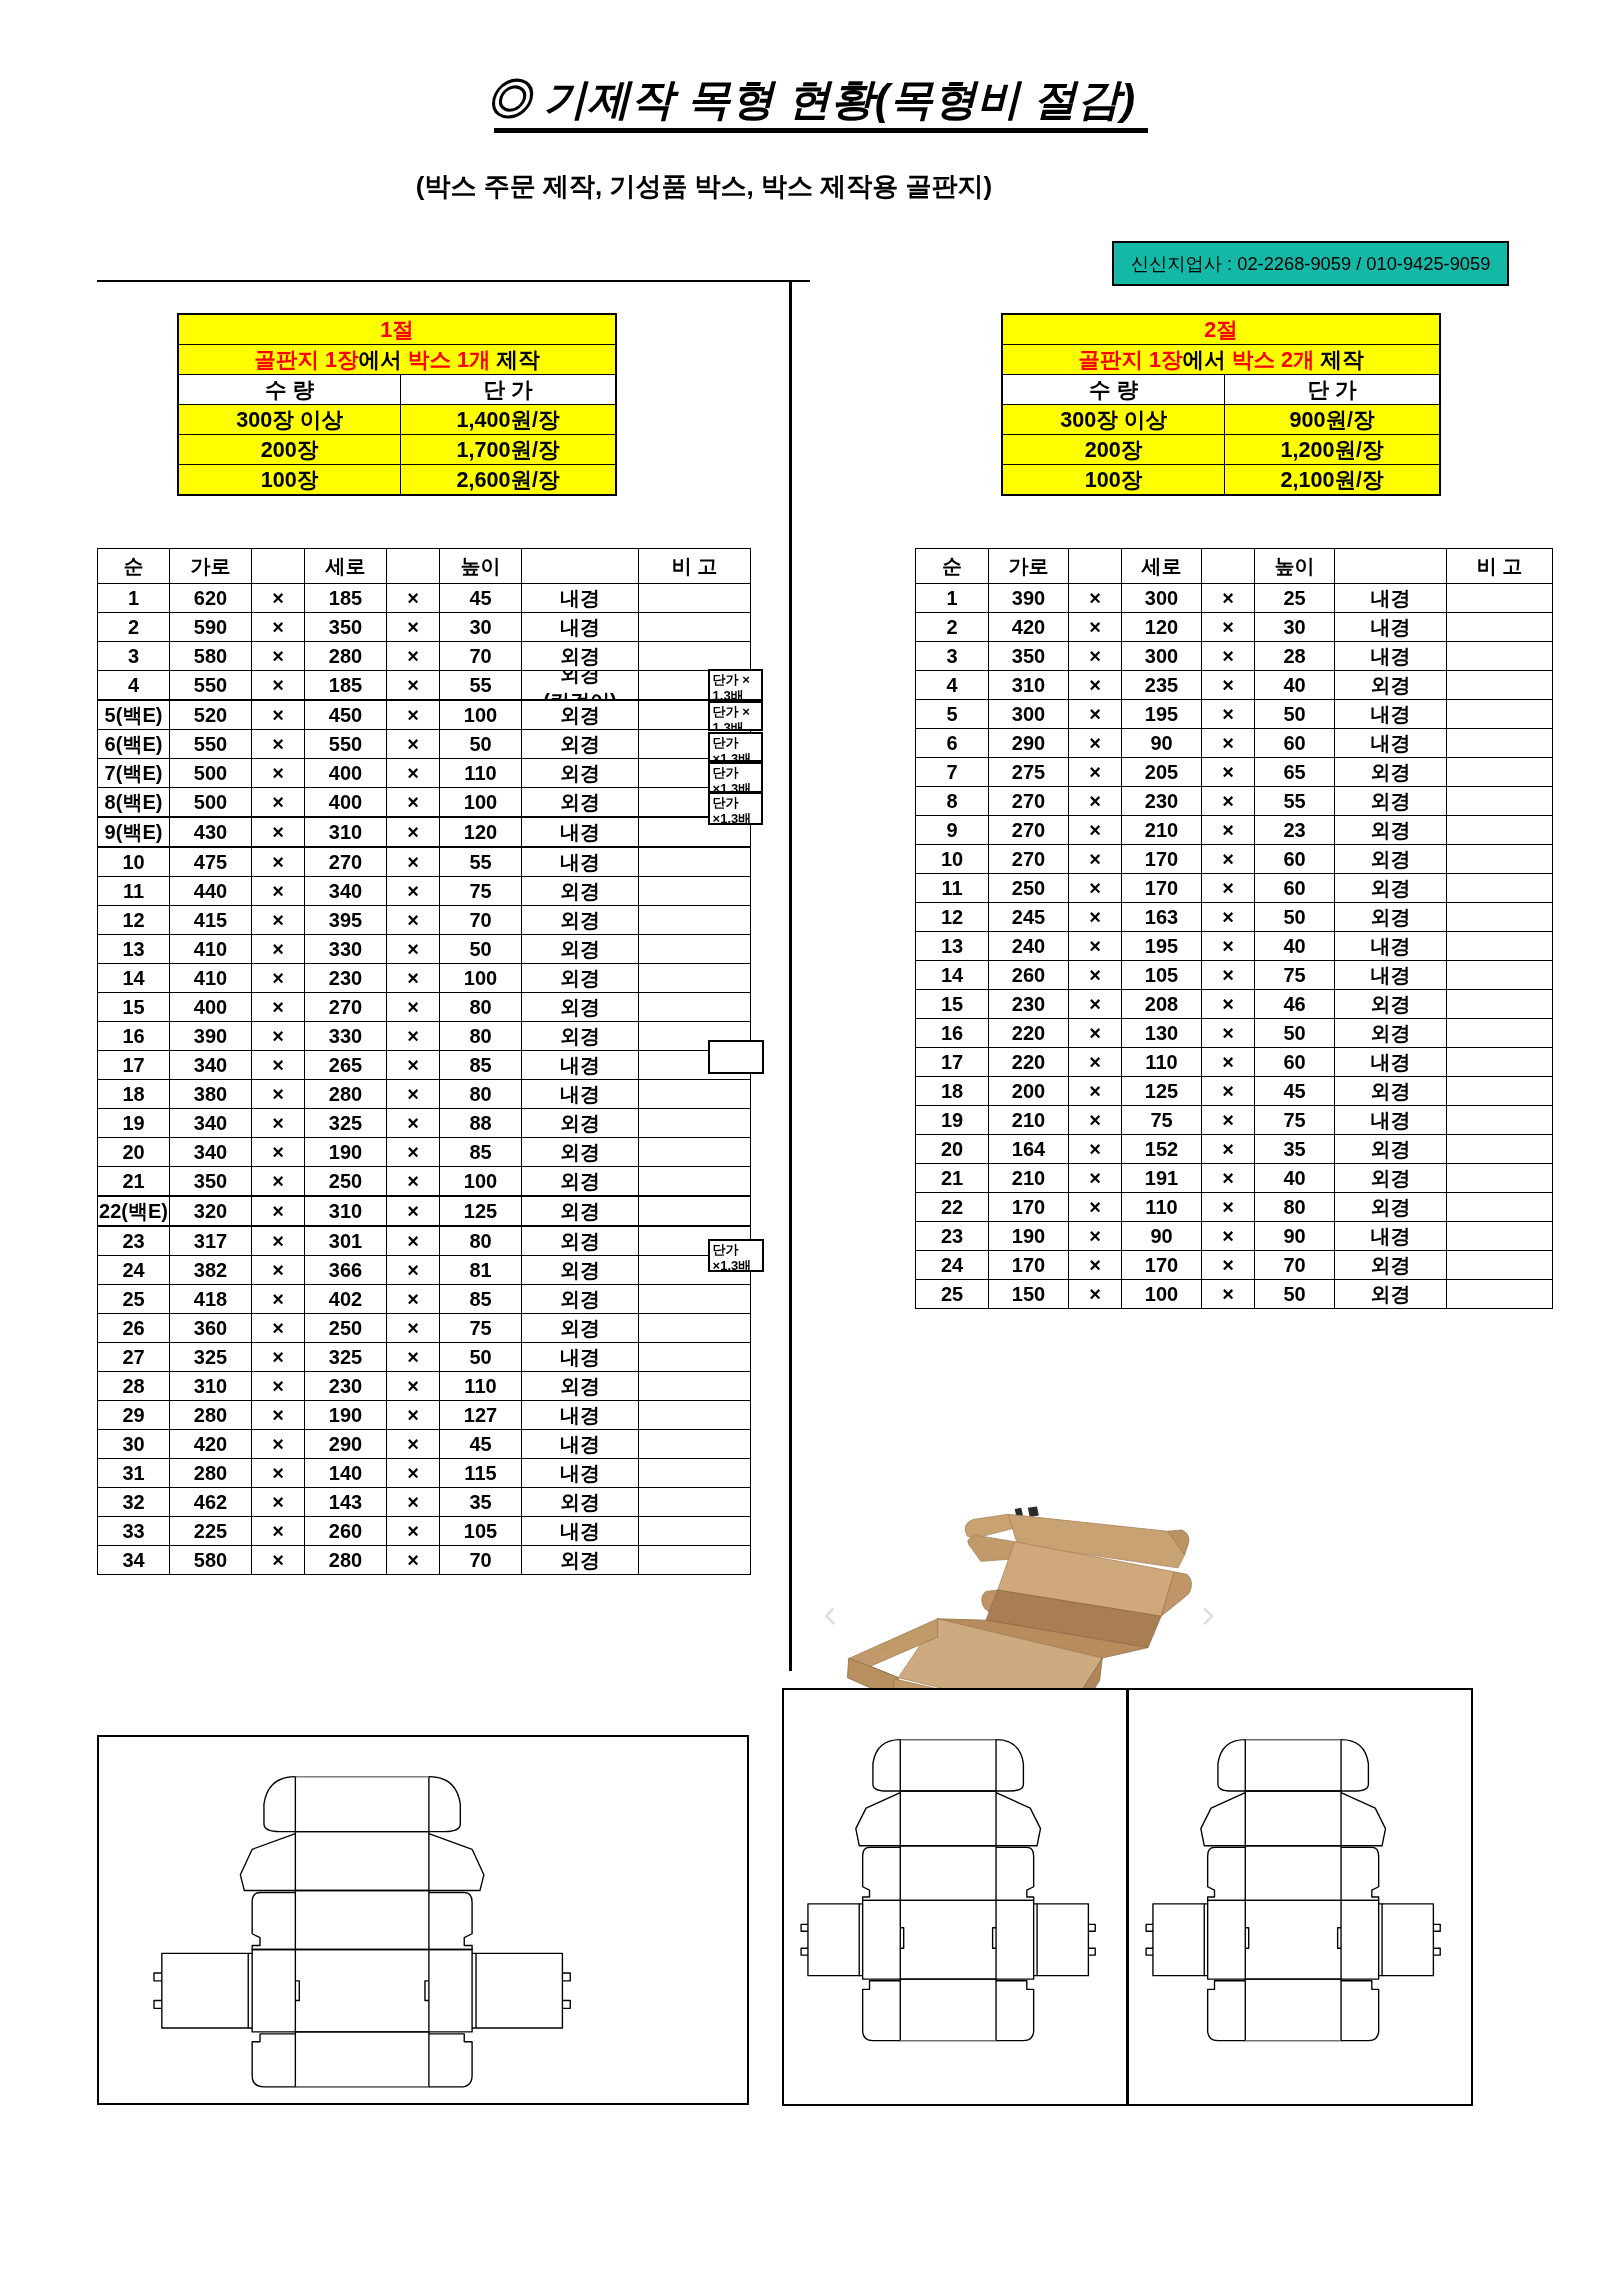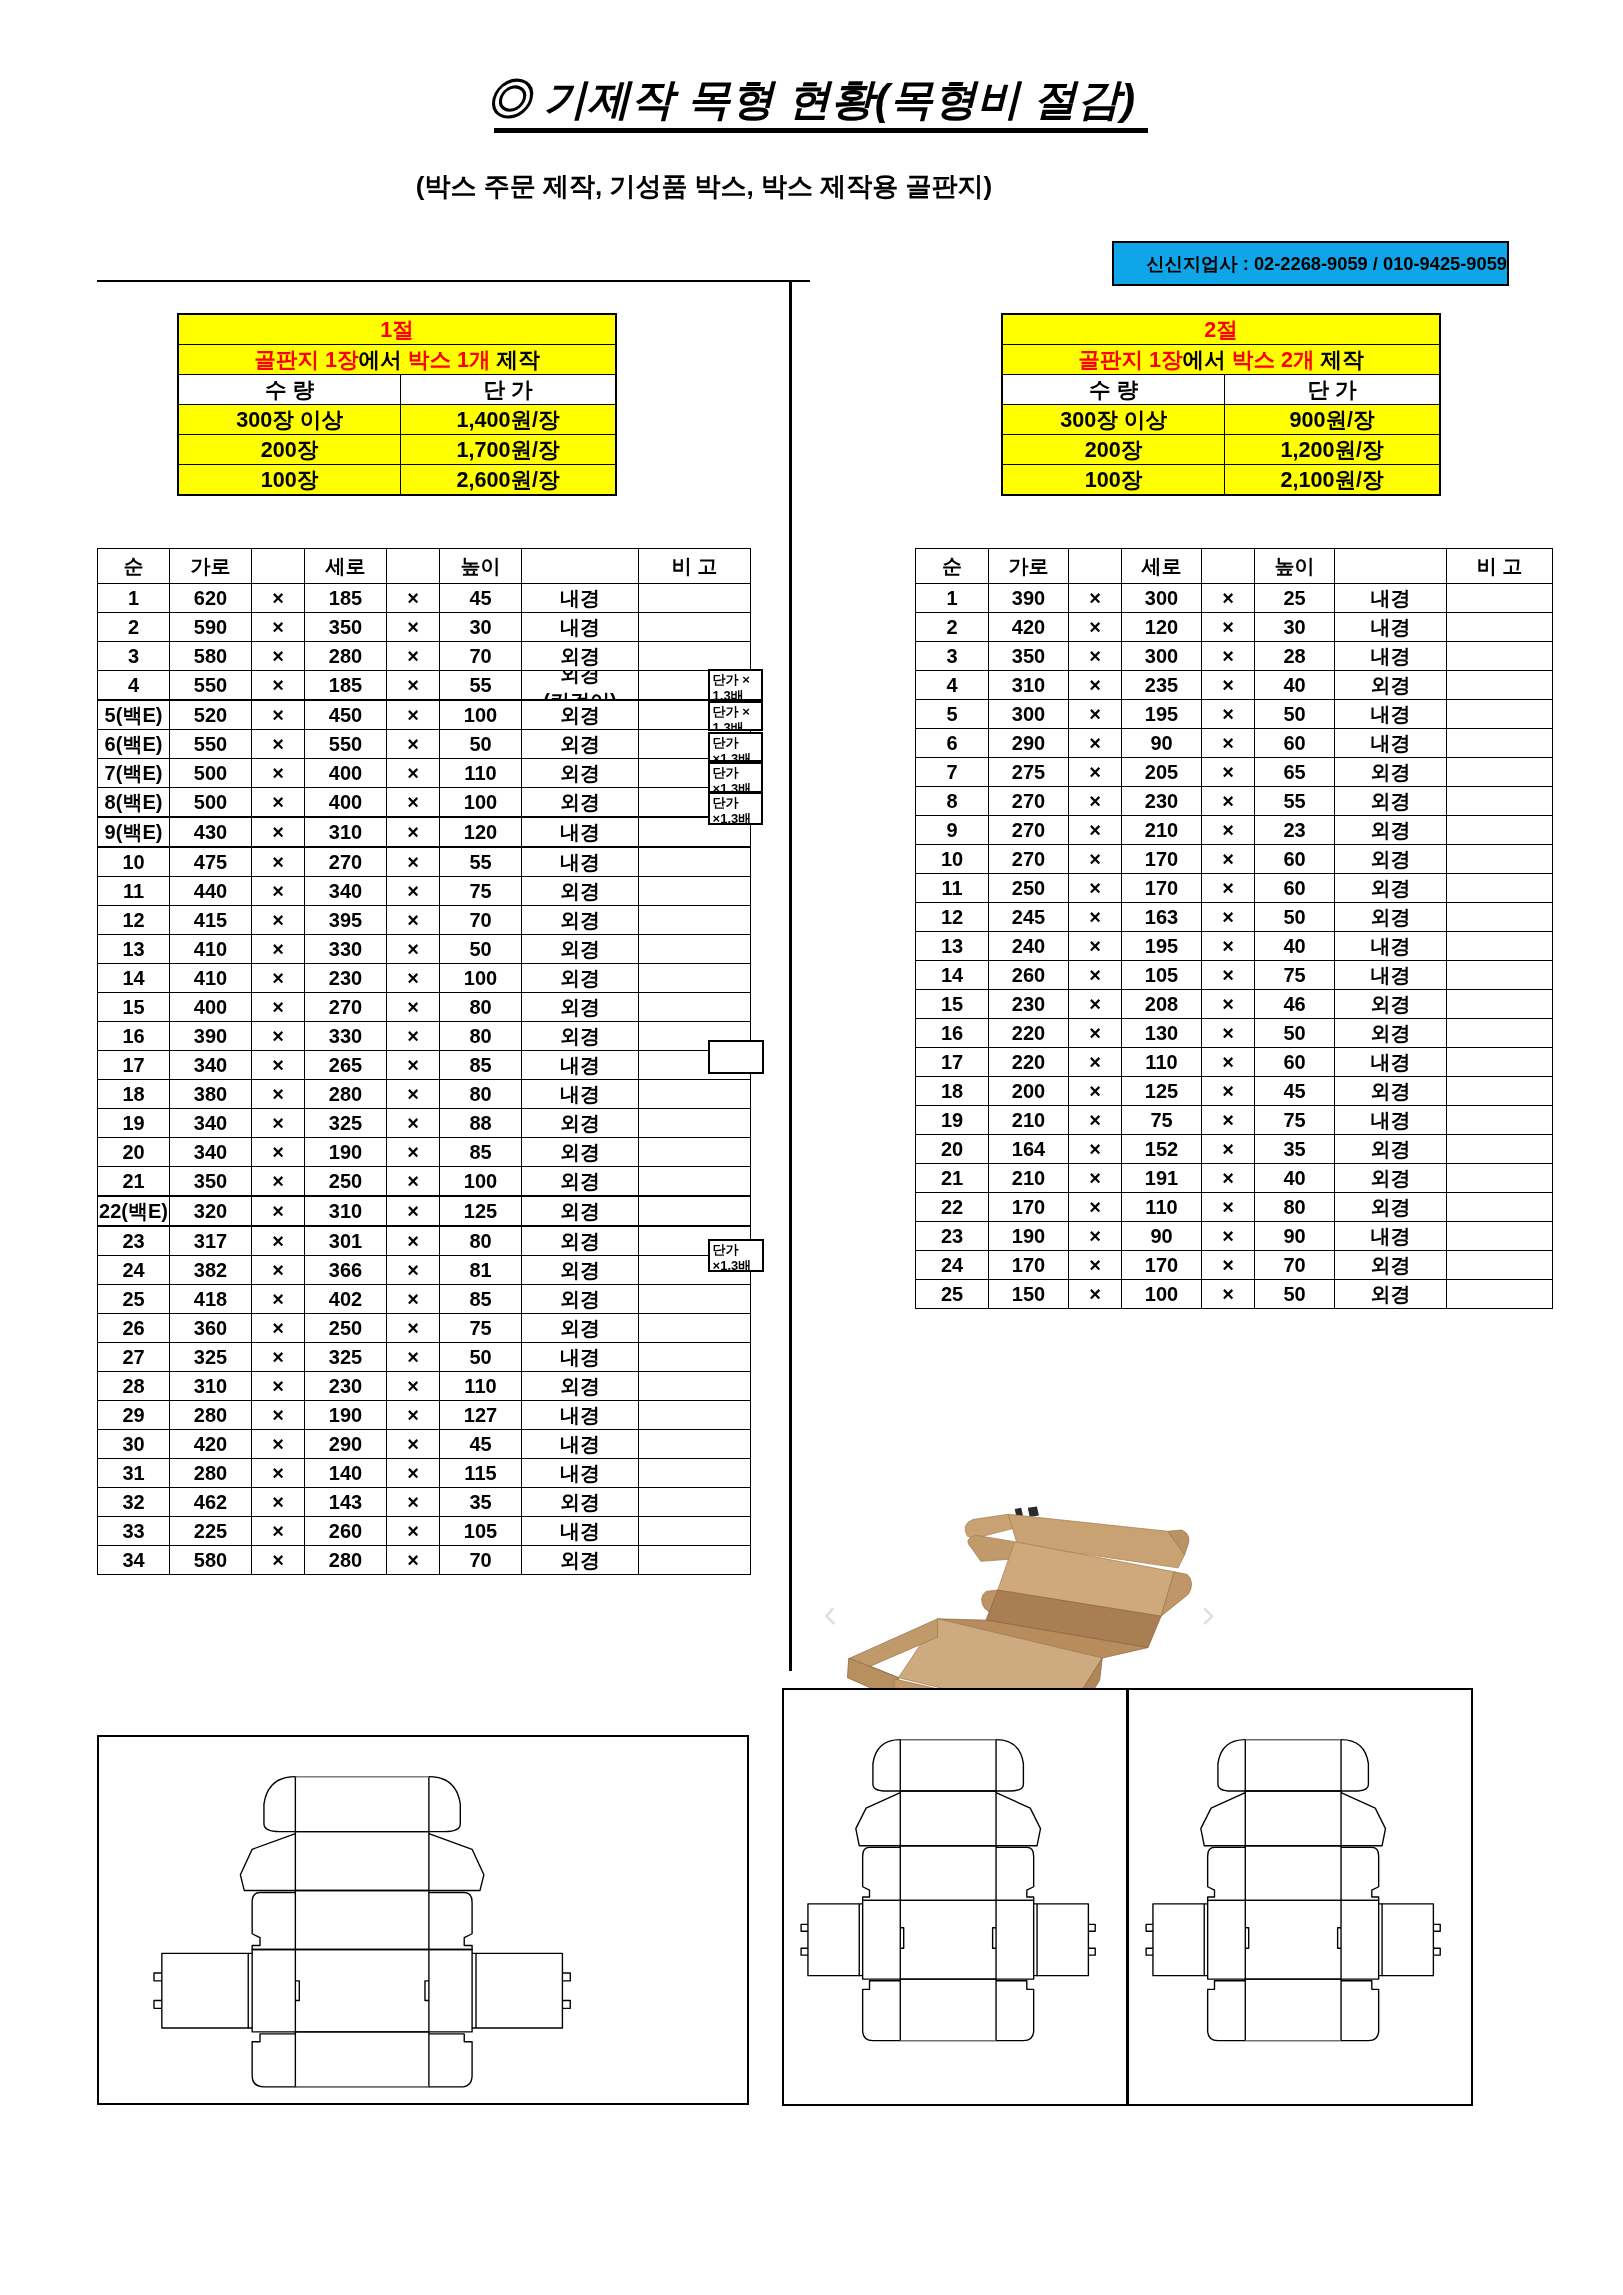--- a/index.html
+++ b/index.html
@@ -24,23 +24,23 @@
     position:absolute;left:494px;top:128px;width:654px;height:4.6px;background:#000;
   }
   .subtitle{
     position:absolute;left:0;top:169px;width:1408px;
     text-align:center;font-size:26px;font-weight:bold;
   }
 
   
   .contact-box{
     position:absolute;left:1112px;top:241px;width:393px;height:41px;
-    border:2px solid #000;background:#0ea5e9;
-    display:flex;align-items:center;justify-content:flex-end;
-    font-size:18.3px;font-weight:bold;
+    border:2px solid #000;background:#14b8a6;
+    display:flex;align-items:center;justify-content:center;
+    font-size:18.3px;font-weight:normal;
   }
   .hrule-top{
     position:absolute;left:97px;top:280px;width:713px;height:2px;background:#000;
   }
 
   
   .ptable{position:absolute;border:2.6px solid #000;border-collapse:collapse;background:#404040;}
   .ptable td{
     border:1.3px solid #000;
     text-align:center;

